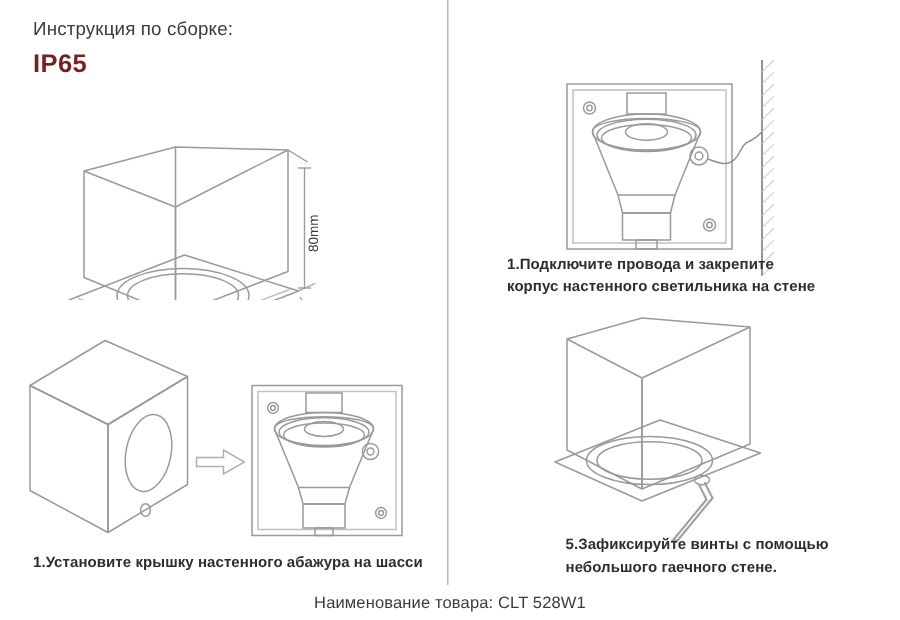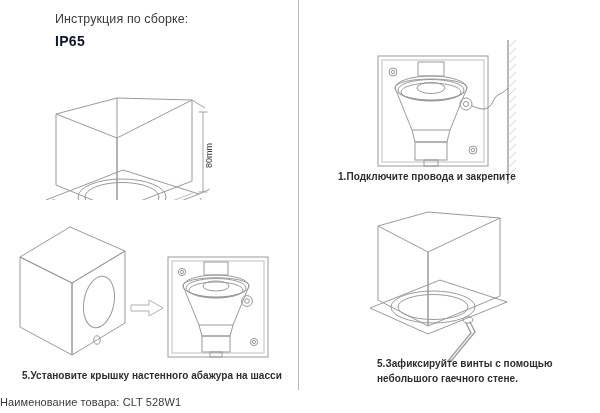--- a/index.html
+++ b/index.html
@@ -19,32 +19,31 @@
     position: absolute;
     inset: 0;
     width: 600px;
     height: 413px;
   }
   
   .header {
     position: absolute;
     left: 22px;
     top: 12px;
-    margin-left: 33px;
   }
   .header-title {
     font-size: 12.5px;
     color: #3b3b3b;
     letter-spacing: 0.1px;
     white-space: nowrap;
   }
   .header-ip {
-    font-size: 14px;
+    font-size: 17px;
     font-weight: bold;
-    color: #0f172a;
+    color: #7f1d1d;
     margin-top: 7px;
     letter-spacing: 0.3px;
   }
   
   .divider-vertical {
     position: absolute;
     left: 298px;
     top: 0px;
     width: 1px;
     height: 390px;
@@ -72,21 +71,21 @@
   }
   #caption-step1 { left: 338px; top: 170px; }
   #caption-step2 { left: 22px;  top: 369px; }
   #caption-step3 { left: 377px; top: 357px; }
 
   .footer {
     position: absolute;
     left: 0;
     top: 396px;
     width: 600px;
-    text-align: left;
+    text-align: center;
     font-size: 11px;
     color: #3b3b3b;
     letter-spacing: 0.1px;
   }
 
   .dim-label {
     font-size: 9px;
     fill: #3a3a3a;
     font-family: "Liberation Sans", sans-serif;
   }
@@ -198,20 +197,21 @@
           <line x1="208" y1="142" x2="216" y2="134"></line>
           <line x1="208" y1="150" x2="216" y2="142"></line>
           <line x1="208" y1="158" x2="216" y2="150"></line>
           <line x1="208" y1="166" x2="216" y2="158"></line>
         </g>
       </g>
     </svg>
   </div>
   <div class="caption" id="caption-step1">
     <div>1.Подключите провода и закрепите</div>
+    <div>корпус настенного светильника на стене</div>
   </div>
 
   <div class="panel" id="panel-step2">
     <svg width="298" height="165" viewBox="0 0 298 165">
       <g fill="none" stroke="#9a9a9a" stroke-width="1" stroke-linejoin="round">
 
         <path d="M20 42 L20 112 L72 140 L72 68 Z"></path>
         <path d="M72 68 L72 140 L125 108 L125 36 Z"></path>
         <path d="M20 42 L70 12 L125 36 L72 68 Z"></path>
 
@@ -239,21 +239,21 @@
         <circle cx="182" cy="57" r="3.6"></circle>
         <circle cx="182" cy="57" r="1.6"></circle>
         <circle cx="254" cy="127" r="3.6"></circle>
         <circle cx="254" cy="127" r="1.6"></circle>
         <circle cx="247" cy="86" r="5.4"></circle>
         <circle cx="247" cy="86" r="2.3"></circle>
       </g>
     </svg>
   </div>
   <div class="caption" id="caption-step2">
-    <div>5.Установите крышку настенного абажура на шасси</div>
+    <div>1.Установите крышку настенного абажура на шасси</div>
   </div>
 
   <div class="panel" id="panel-step3">
     <svg width="300" height="170" viewBox="0 0 300 170">
       <g fill="none" stroke="#9a9a9a" stroke-width="1" stroke-linejoin="round">
 
         <path d="M78 16 L78 90 L128 116 L128 42 Z"></path>
         <path d="M128 42 L128 116 L200 86 L200 8 Z"></path>
         <path d="M78 16 L128 2 L200 8"></path>
 

